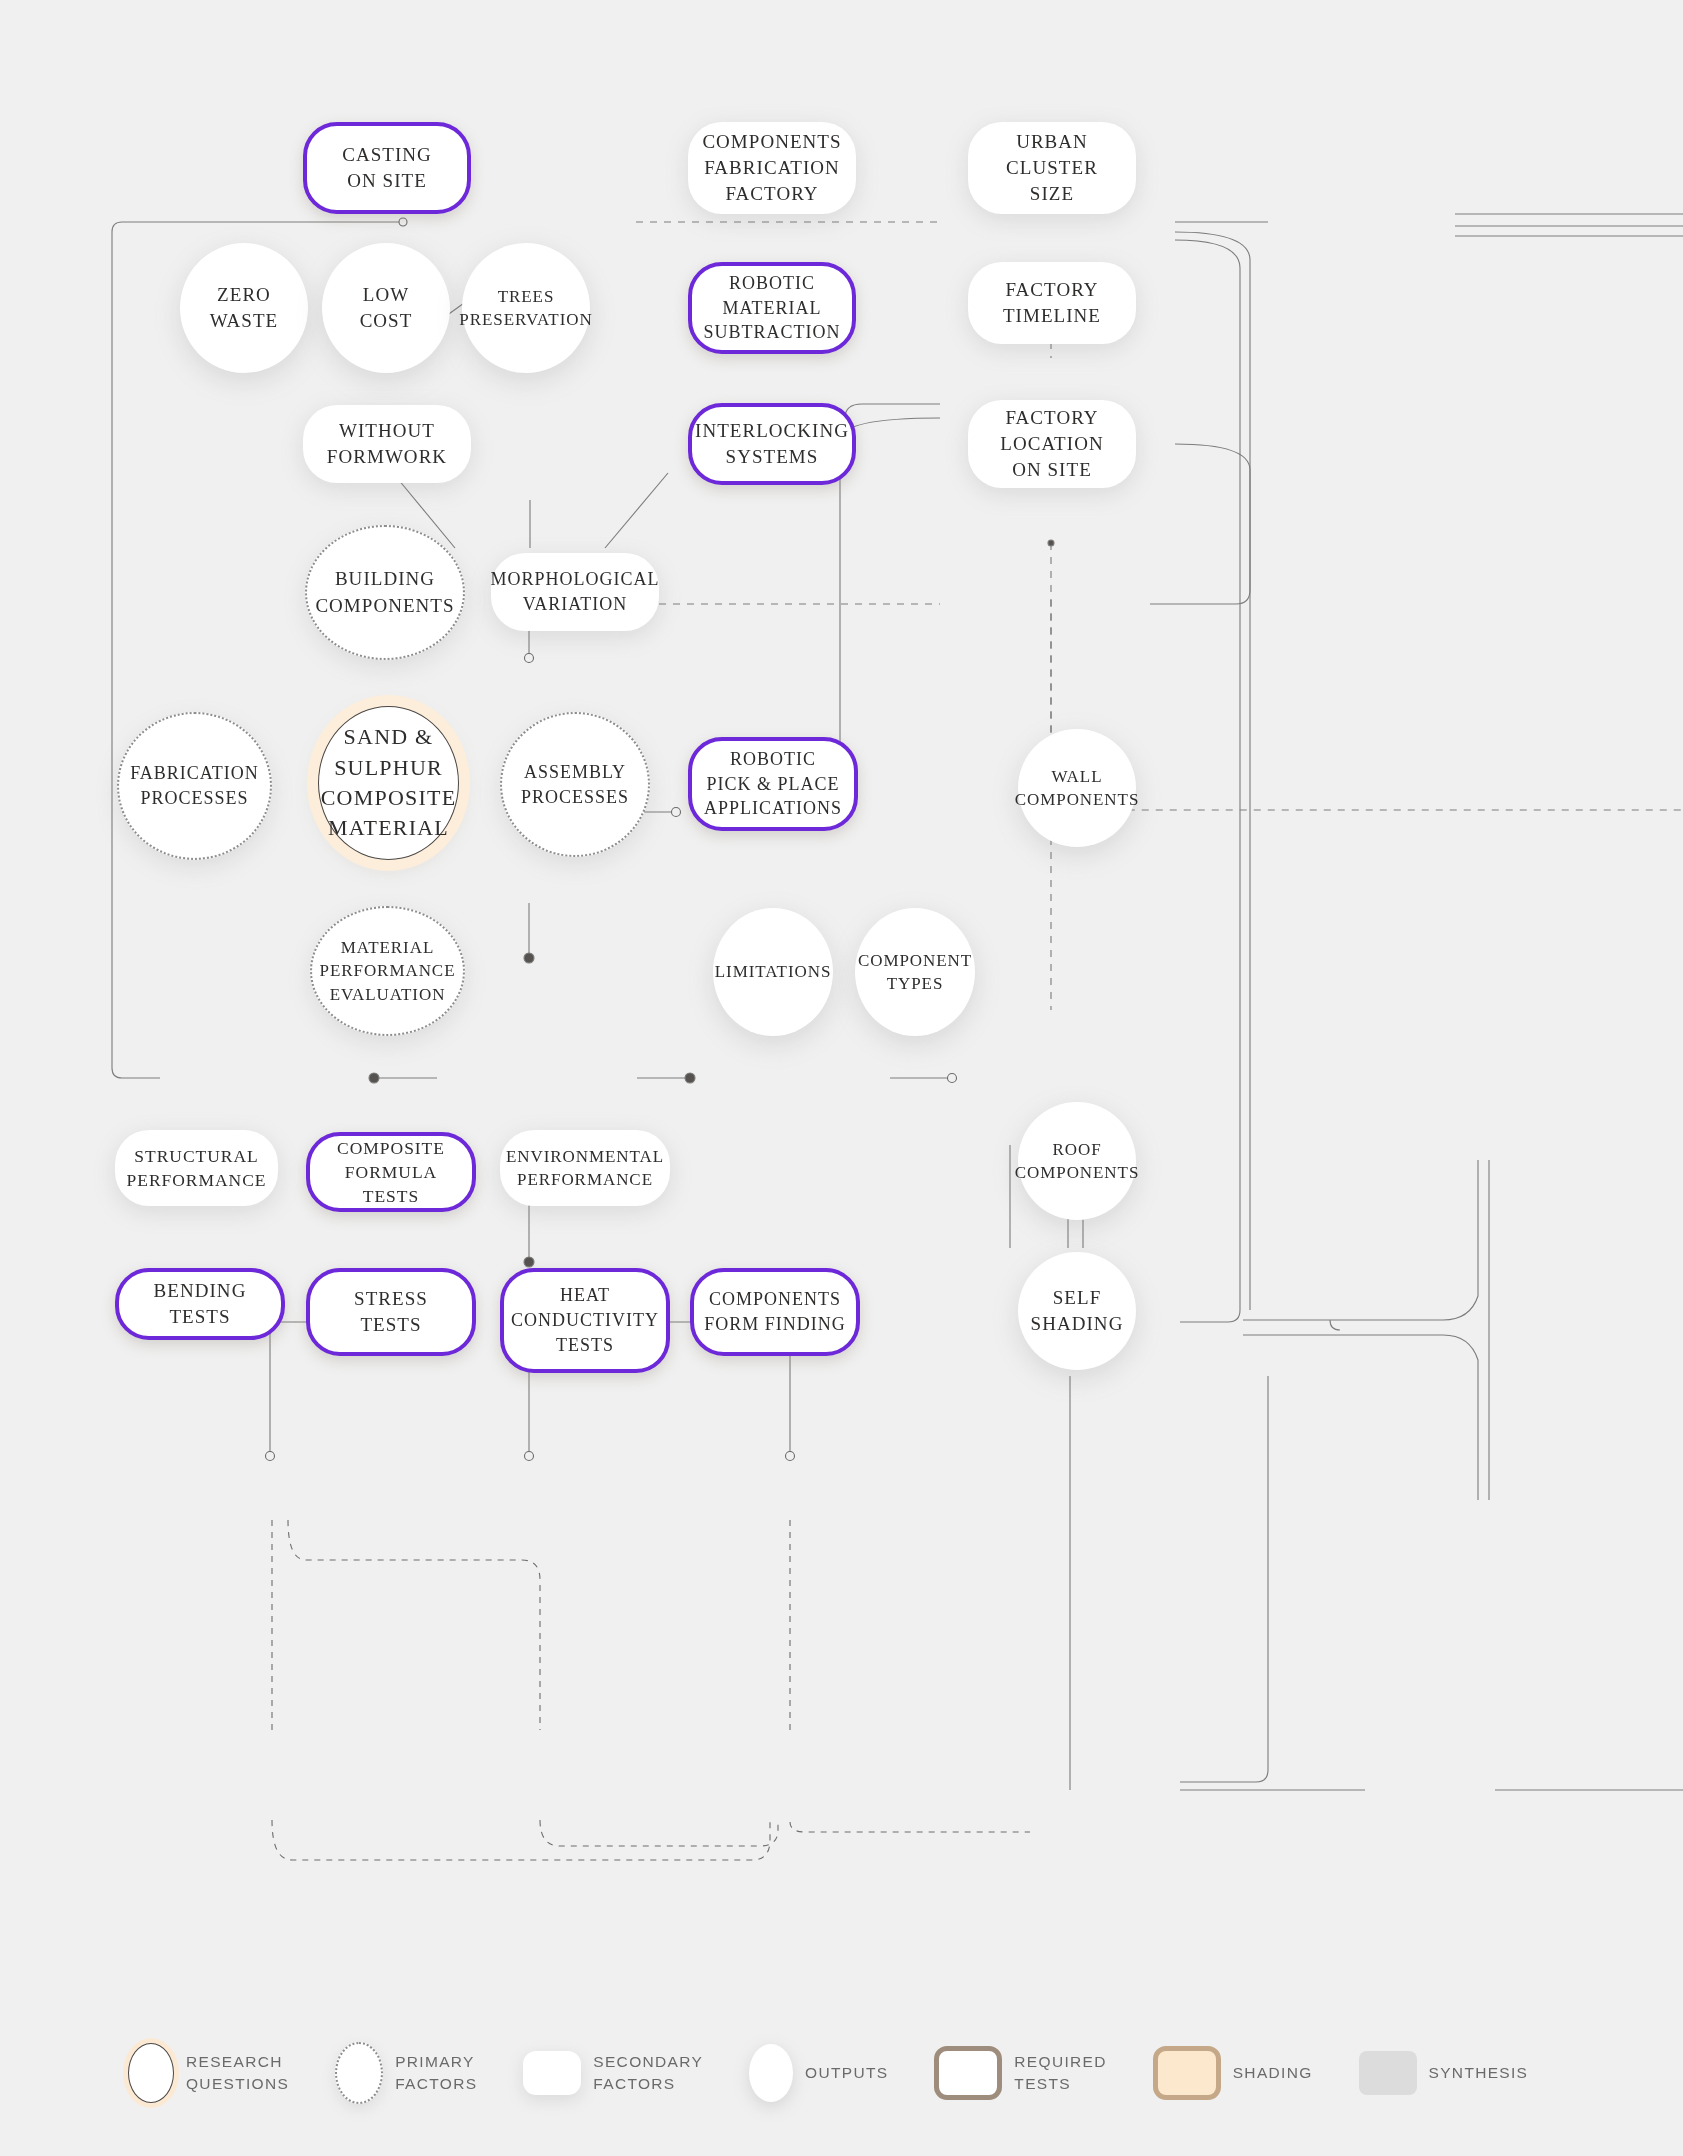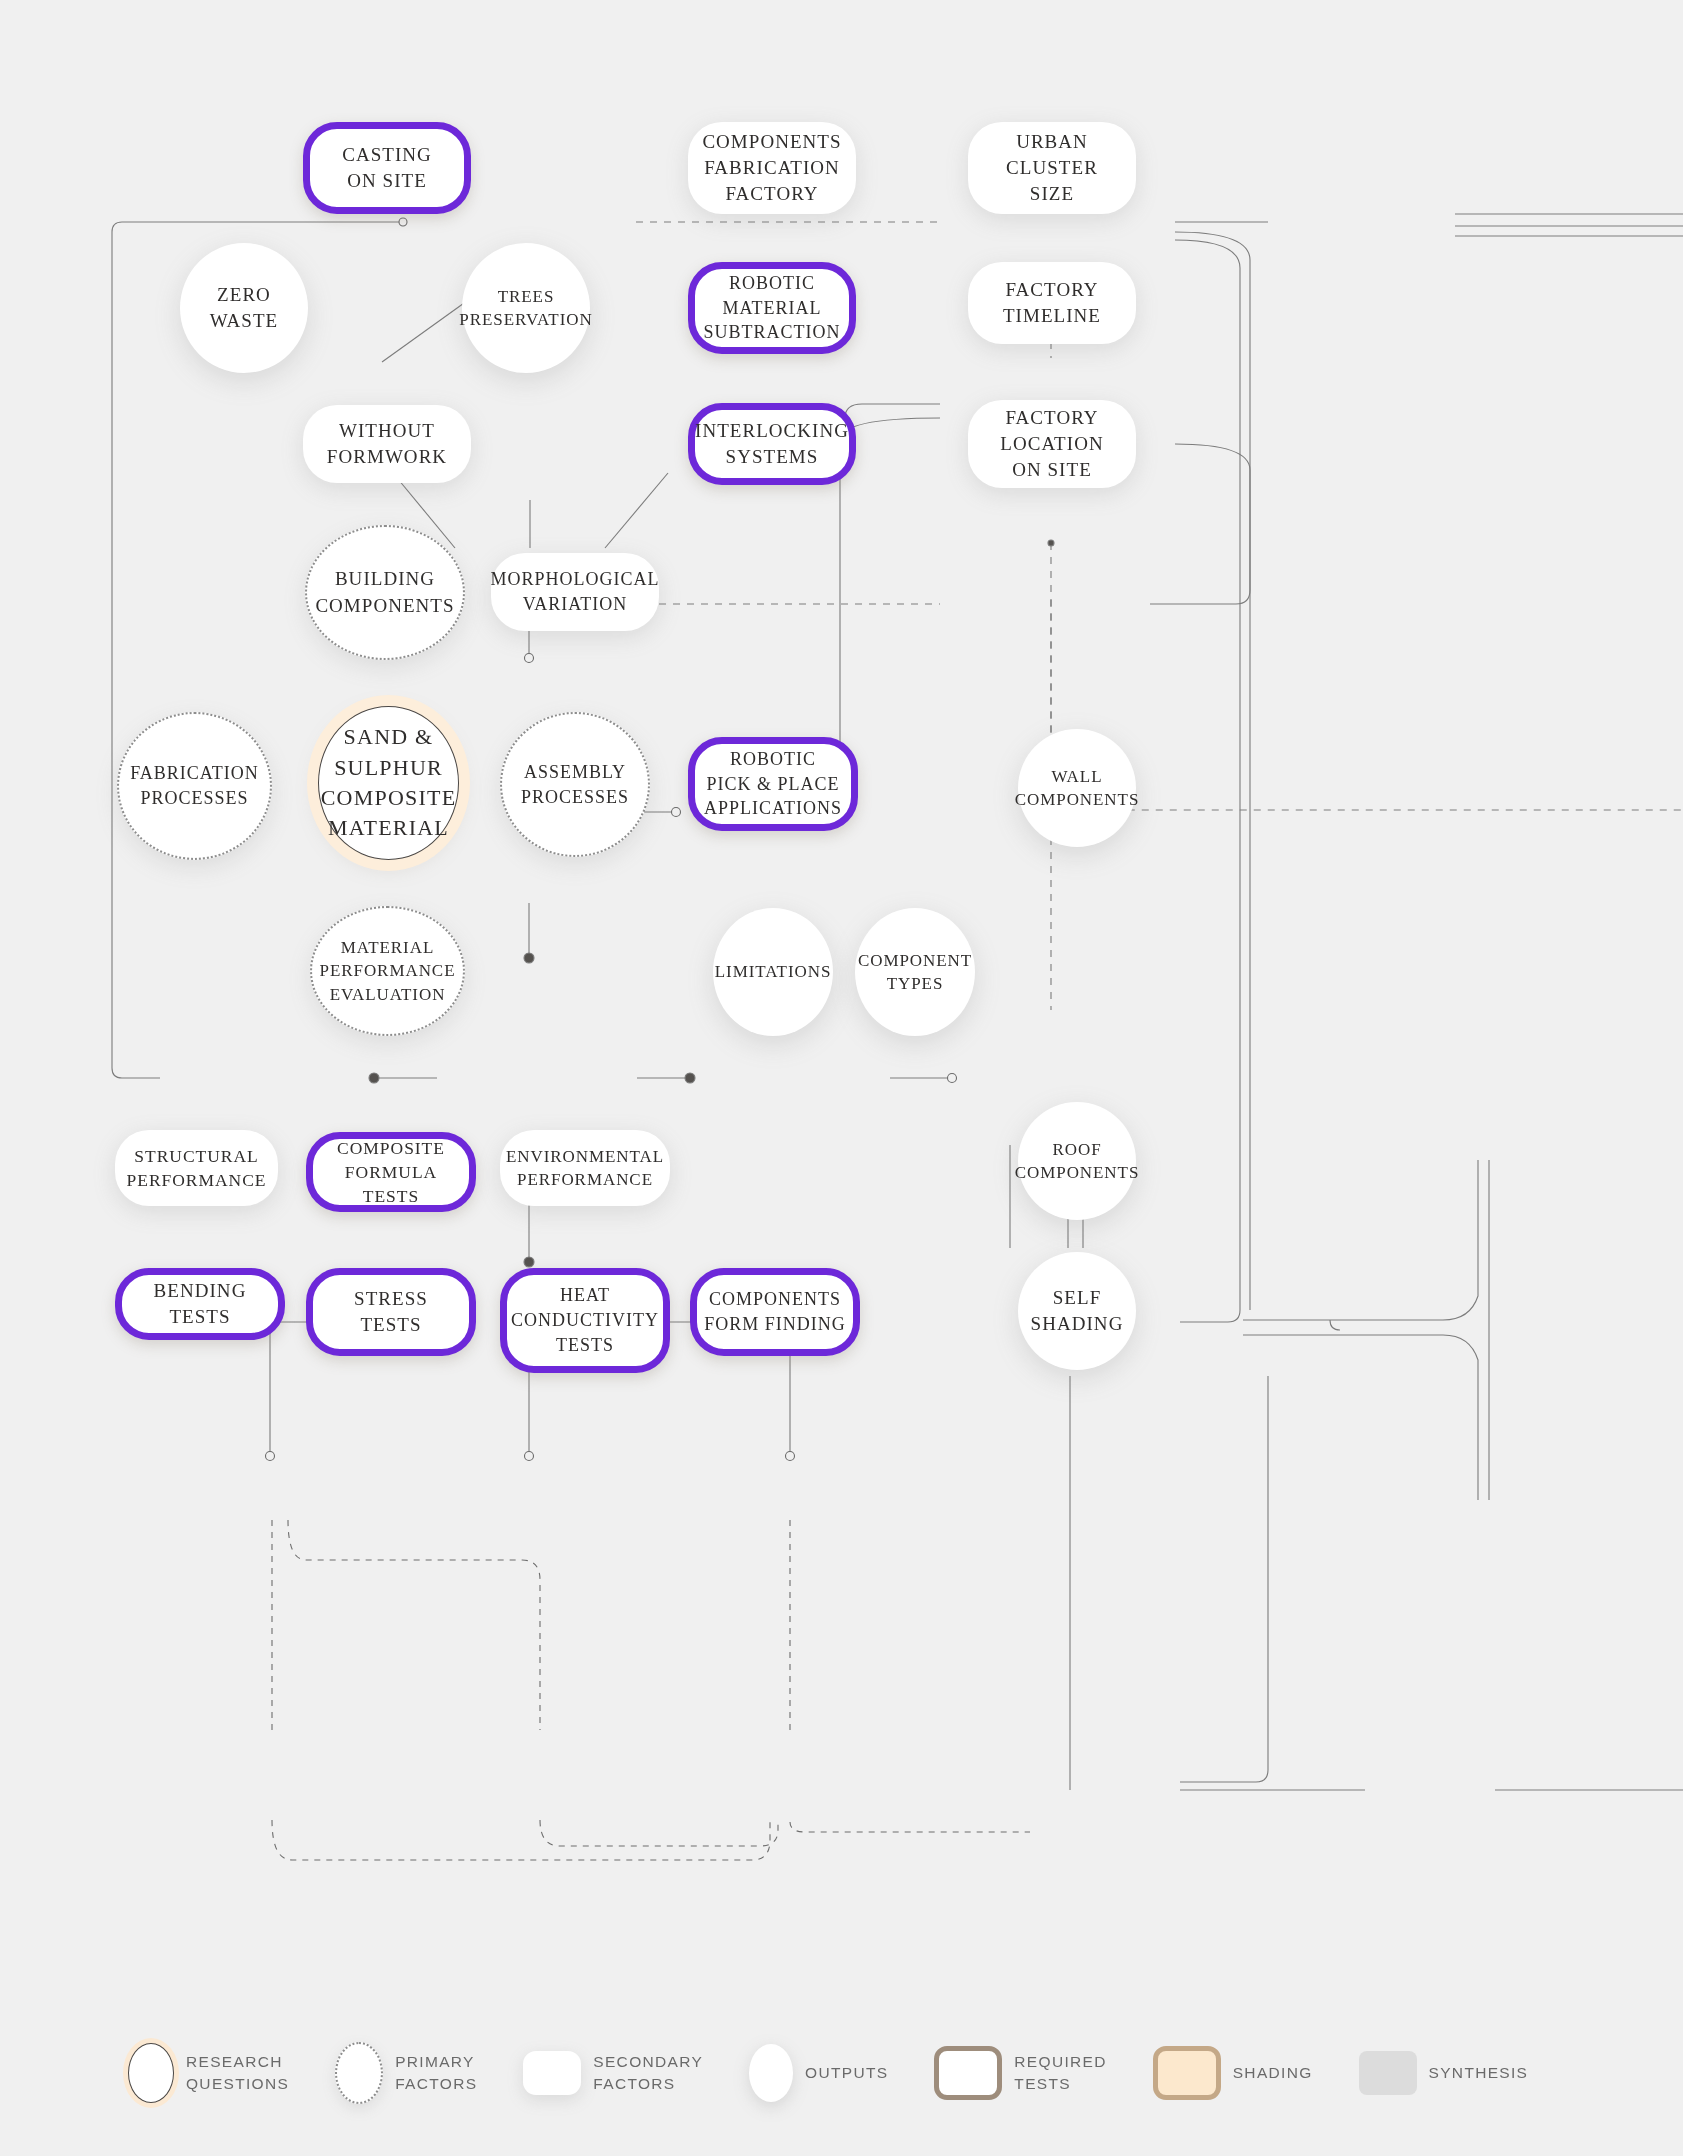--- a/index.html
+++ b/index.html
@@ -26,21 +26,21 @@
     z-index:3;
   }
   .node span{display:block;padding:0 6px;}
 
   
   .rrect{
     border-radius:34px;
     box-shadow:0 6px 22px rgba(140,140,140,.22);
   }
   .rrect.req{
-    border:7px solid #6d28d9;
+    border:4px solid #6d28d9;
     box-shadow:0 5px 14px rgba(150,140,125,.30);
   }
   .circ{
     border-radius:50%;
     box-shadow:0 8px 24px rgba(140,140,140,.20);
   }
   .circ.primary{
     border:2px dotted #8d8d8d;
     box-shadow:0 8px 22px rgba(140,140,140,.18);
   }
@@ -203,20 +203,23 @@
   <div class="node rrect" style="left:688px;top:122px;width:168px;height:92px;">
       <span>COMPONENTS<br>FABRICATION<br>FACTORY</span>
     </div>
   <div class="node rrect" style="left:968px;top:122px;width:168px;height:92px;">
       <span>URBAN<br>CLUSTER<br>SIZE</span>
     </div>
 
   <div class="node circ output" style="left:180px;top:243px;width:128px;height:130px;">
       <span>ZERO<br>WASTE</span>
     </div>
+  <div class="node circ output" style="left:322px;top:243px;width:128px;height:130px;">
+      <span>LOW<br>COST</span>
+    </div>
   <div class="node circ output" style="left:462px;top:243px;width:128px;height:130px;font-size:17px;">
       <span>TREES<br>PRESERVATION</span>
     </div>
   <div class="node rrect req" style="left:688px;top:262px;width:168px;height:92px;font-size:18px;">
       <span>ROBOTIC<br>MATERIAL<br>SUBTRACTION</span>
     </div>
   <div class="node rrect" style="left:968px;top:262px;width:168px;height:82px;">
       <span>FACTORY<br>TIMELINE</span>
     </div>
 

